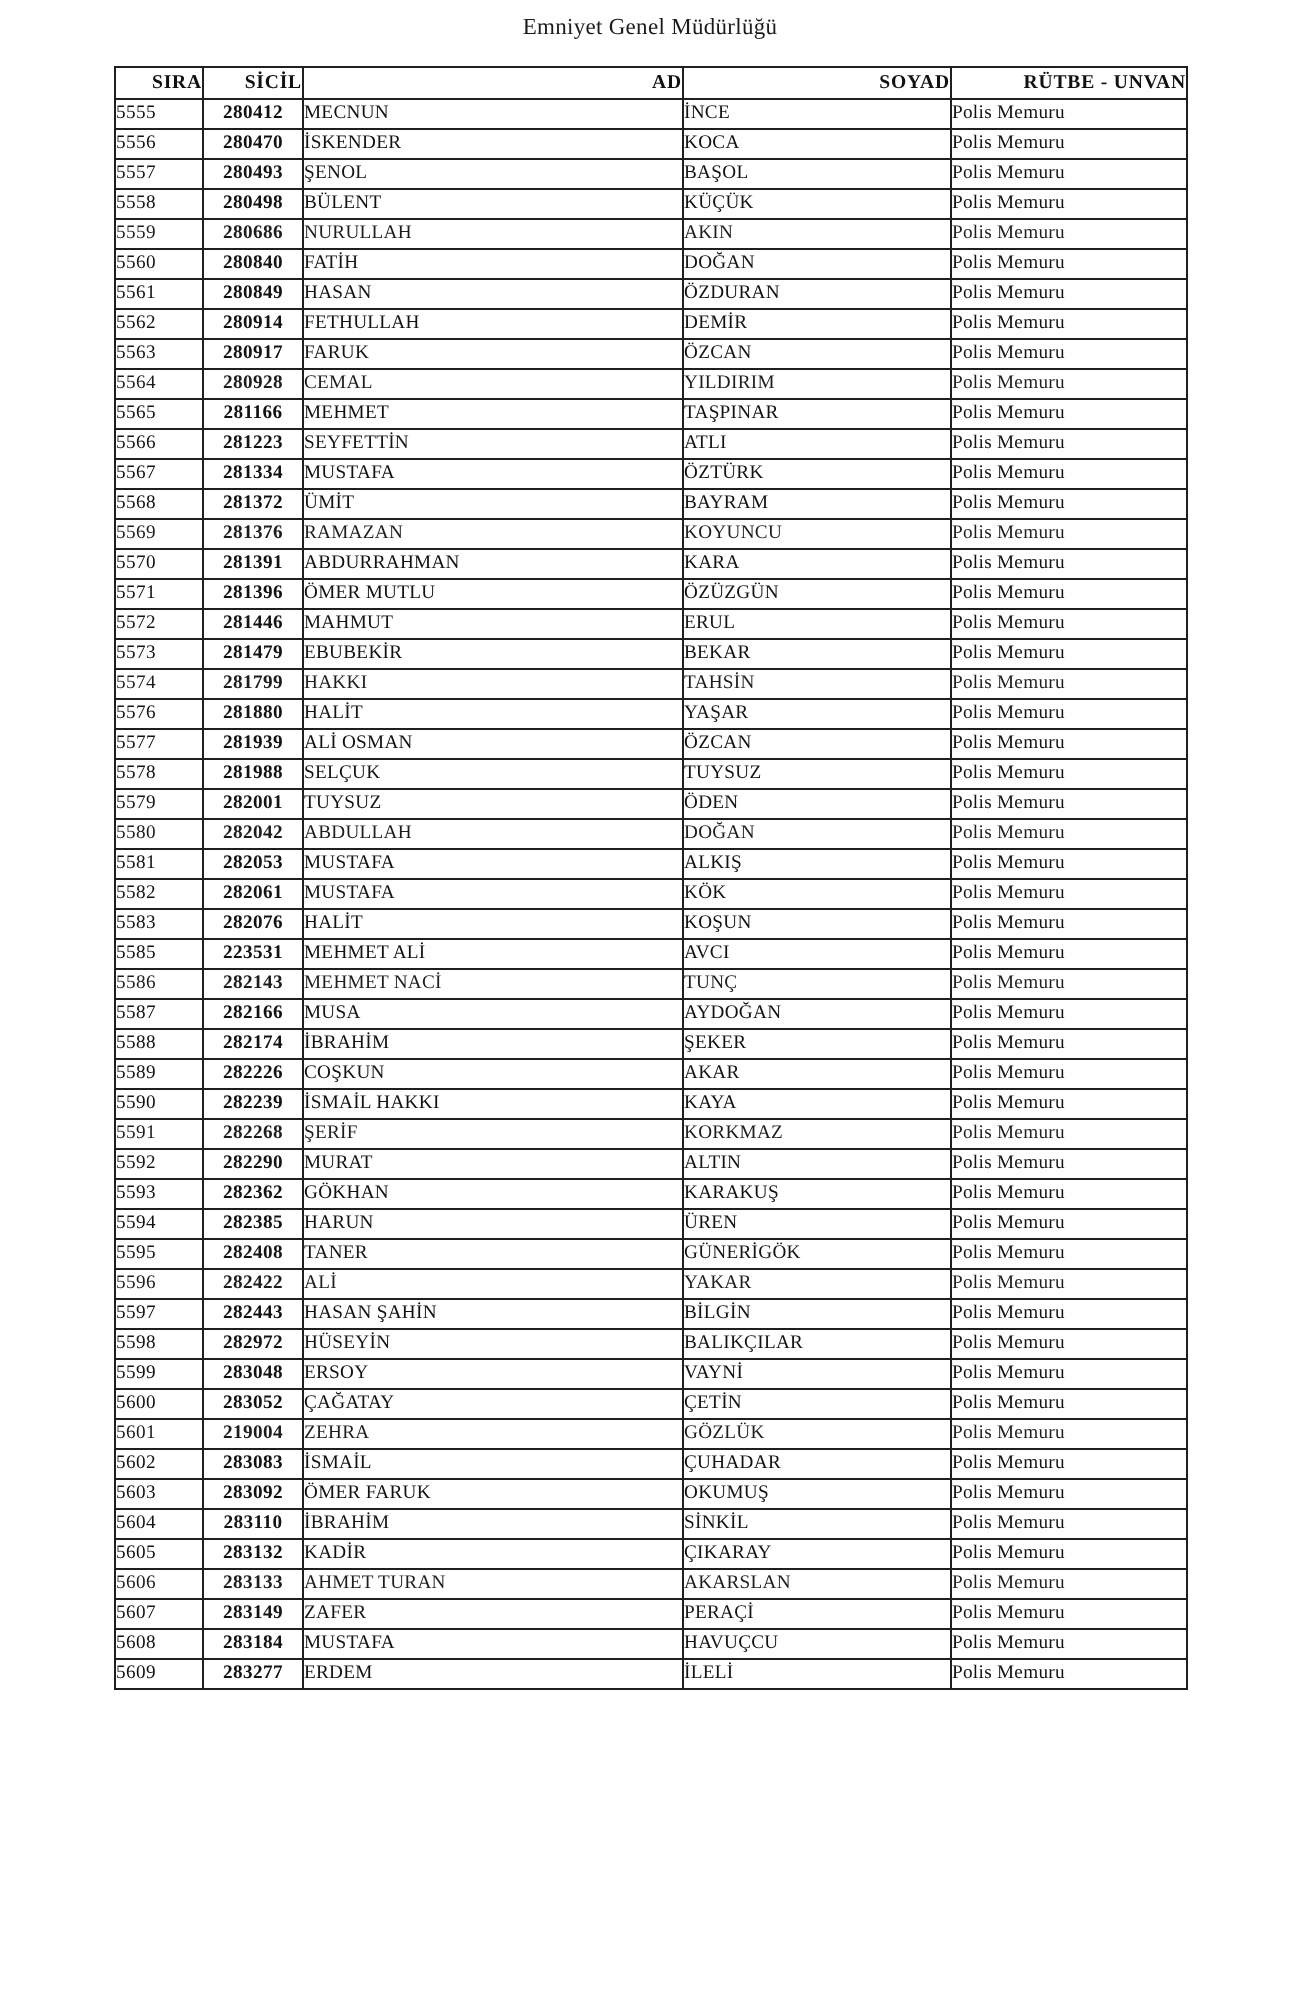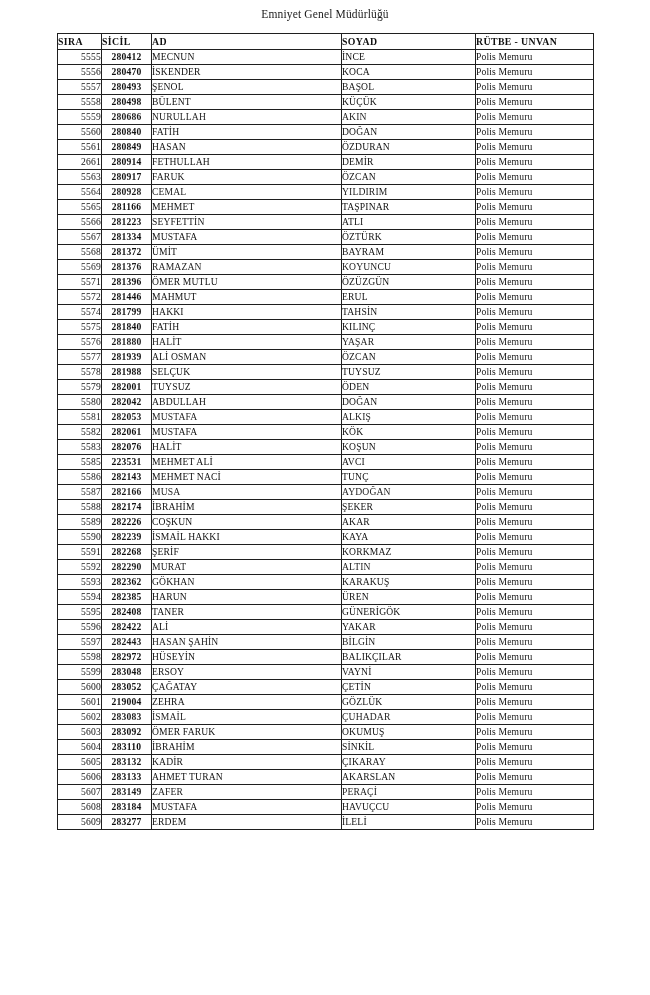--- a/index.html
+++ b/index.html
@@ -64,29 +64,29 @@
     font-size: 9.6px;
     line-height: 14px;
     height: 14px;
     vertical-align: middle;
     white-space: nowrap;
     overflow: hidden;
   }
 
   table.roster thead th {
     font-weight: 700;
-    text-align: left;
+    text-align: right;
     font-size: 9.8px;
     letter-spacing: 0.4px;
     height: 15px;
     line-height: 15px;
   }
 
   td.sira {
-    text-align: right;
+    text-align: left;
     font-variant-numeric: tabular-nums;
     letter-spacing: 0.2px;
   }
   td.sicil {
     text-align: center;
     font-variant-numeric: tabular-nums;
     letter-spacing: 0.2px;
     font-weight: bold;
   }
   td.ad,
@@ -170,21 +170,21 @@
             <td class="rutbe">Polis Memuru</td>
           </tr>
           <tr>
             <td class="sira">5561</td>
             <td class="sicil">280849</td>
             <td class="ad">HASAN</td>
             <td class="soyad">ÖZDURAN</td>
             <td class="rutbe">Polis Memuru</td>
           </tr>
           <tr>
-            <td class="sira">2661</td>
+            <td class="sira">5562</td>
             <td class="sicil">280914</td>
             <td class="ad">FETHULLAH</td>
             <td class="soyad">DEMİR</td>
             <td class="rutbe">Polis Memuru</td>
           </tr>
           <tr>
             <td class="sira">5563</td>
             <td class="sicil">280917</td>
             <td class="ad">FARUK</td>
             <td class="soyad">ÖZCAN</td>
@@ -226,48 +226,55 @@
             <td class="rutbe">Polis Memuru</td>
           </tr>
           <tr>
             <td class="sira">5569</td>
             <td class="sicil">281376</td>
             <td class="ad">RAMAZAN</td>
             <td class="soyad">KOYUNCU</td>
             <td class="rutbe">Polis Memuru</td>
           </tr>
           <tr>
+            <td class="sira">5570</td>
+            <td class="sicil">281391</td>
+            <td class="ad">ABDURRAHMAN</td>
+            <td class="soyad">KARA</td>
+            <td class="rutbe">Polis Memuru</td>
+          </tr>
+          <tr>
             <td class="sira">5571</td>
             <td class="sicil">281396</td>
             <td class="ad">ÖMER MUTLU</td>
             <td class="soyad">ÖZÜZGÜN</td>
             <td class="rutbe">Polis Memuru</td>
           </tr>
           <tr>
             <td class="sira">5572</td>
             <td class="sicil">281446</td>
             <td class="ad">MAHMUT</td>
             <td class="soyad">ERUL</td>
             <td class="rutbe">Polis Memuru</td>
           </tr>
           <tr>
+            <td class="sira">5573</td>
+            <td class="sicil">281479</td>
+            <td class="ad">EBUBEKİR</td>
+            <td class="soyad">BEKAR</td>
+            <td class="rutbe">Polis Memuru</td>
+          </tr>
+          <tr>
             <td class="sira">5574</td>
             <td class="sicil">281799</td>
             <td class="ad">HAKKI</td>
             <td class="soyad">TAHSİN</td>
             <td class="rutbe">Polis Memuru</td>
           </tr>
           <tr>
-            <td class="sira">5575</td>
-            <td class="sicil">281840</td>
-            <td class="ad">FATİH</td>
-            <td class="soyad">KILINÇ</td>
-            <td class="rutbe">Polis Memuru</td>
-          </tr>
-          <tr>
             <td class="sira">5576</td>
             <td class="sicil">281880</td>
             <td class="ad">HALİT</td>
             <td class="soyad">YAŞAR</td>
             <td class="rutbe">Polis Memuru</td>
           </tr>
           <tr>
             <td class="sira">5577</td>
             <td class="sicil">281939</td>
             <td class="ad">ALİ OSMAN</td>

